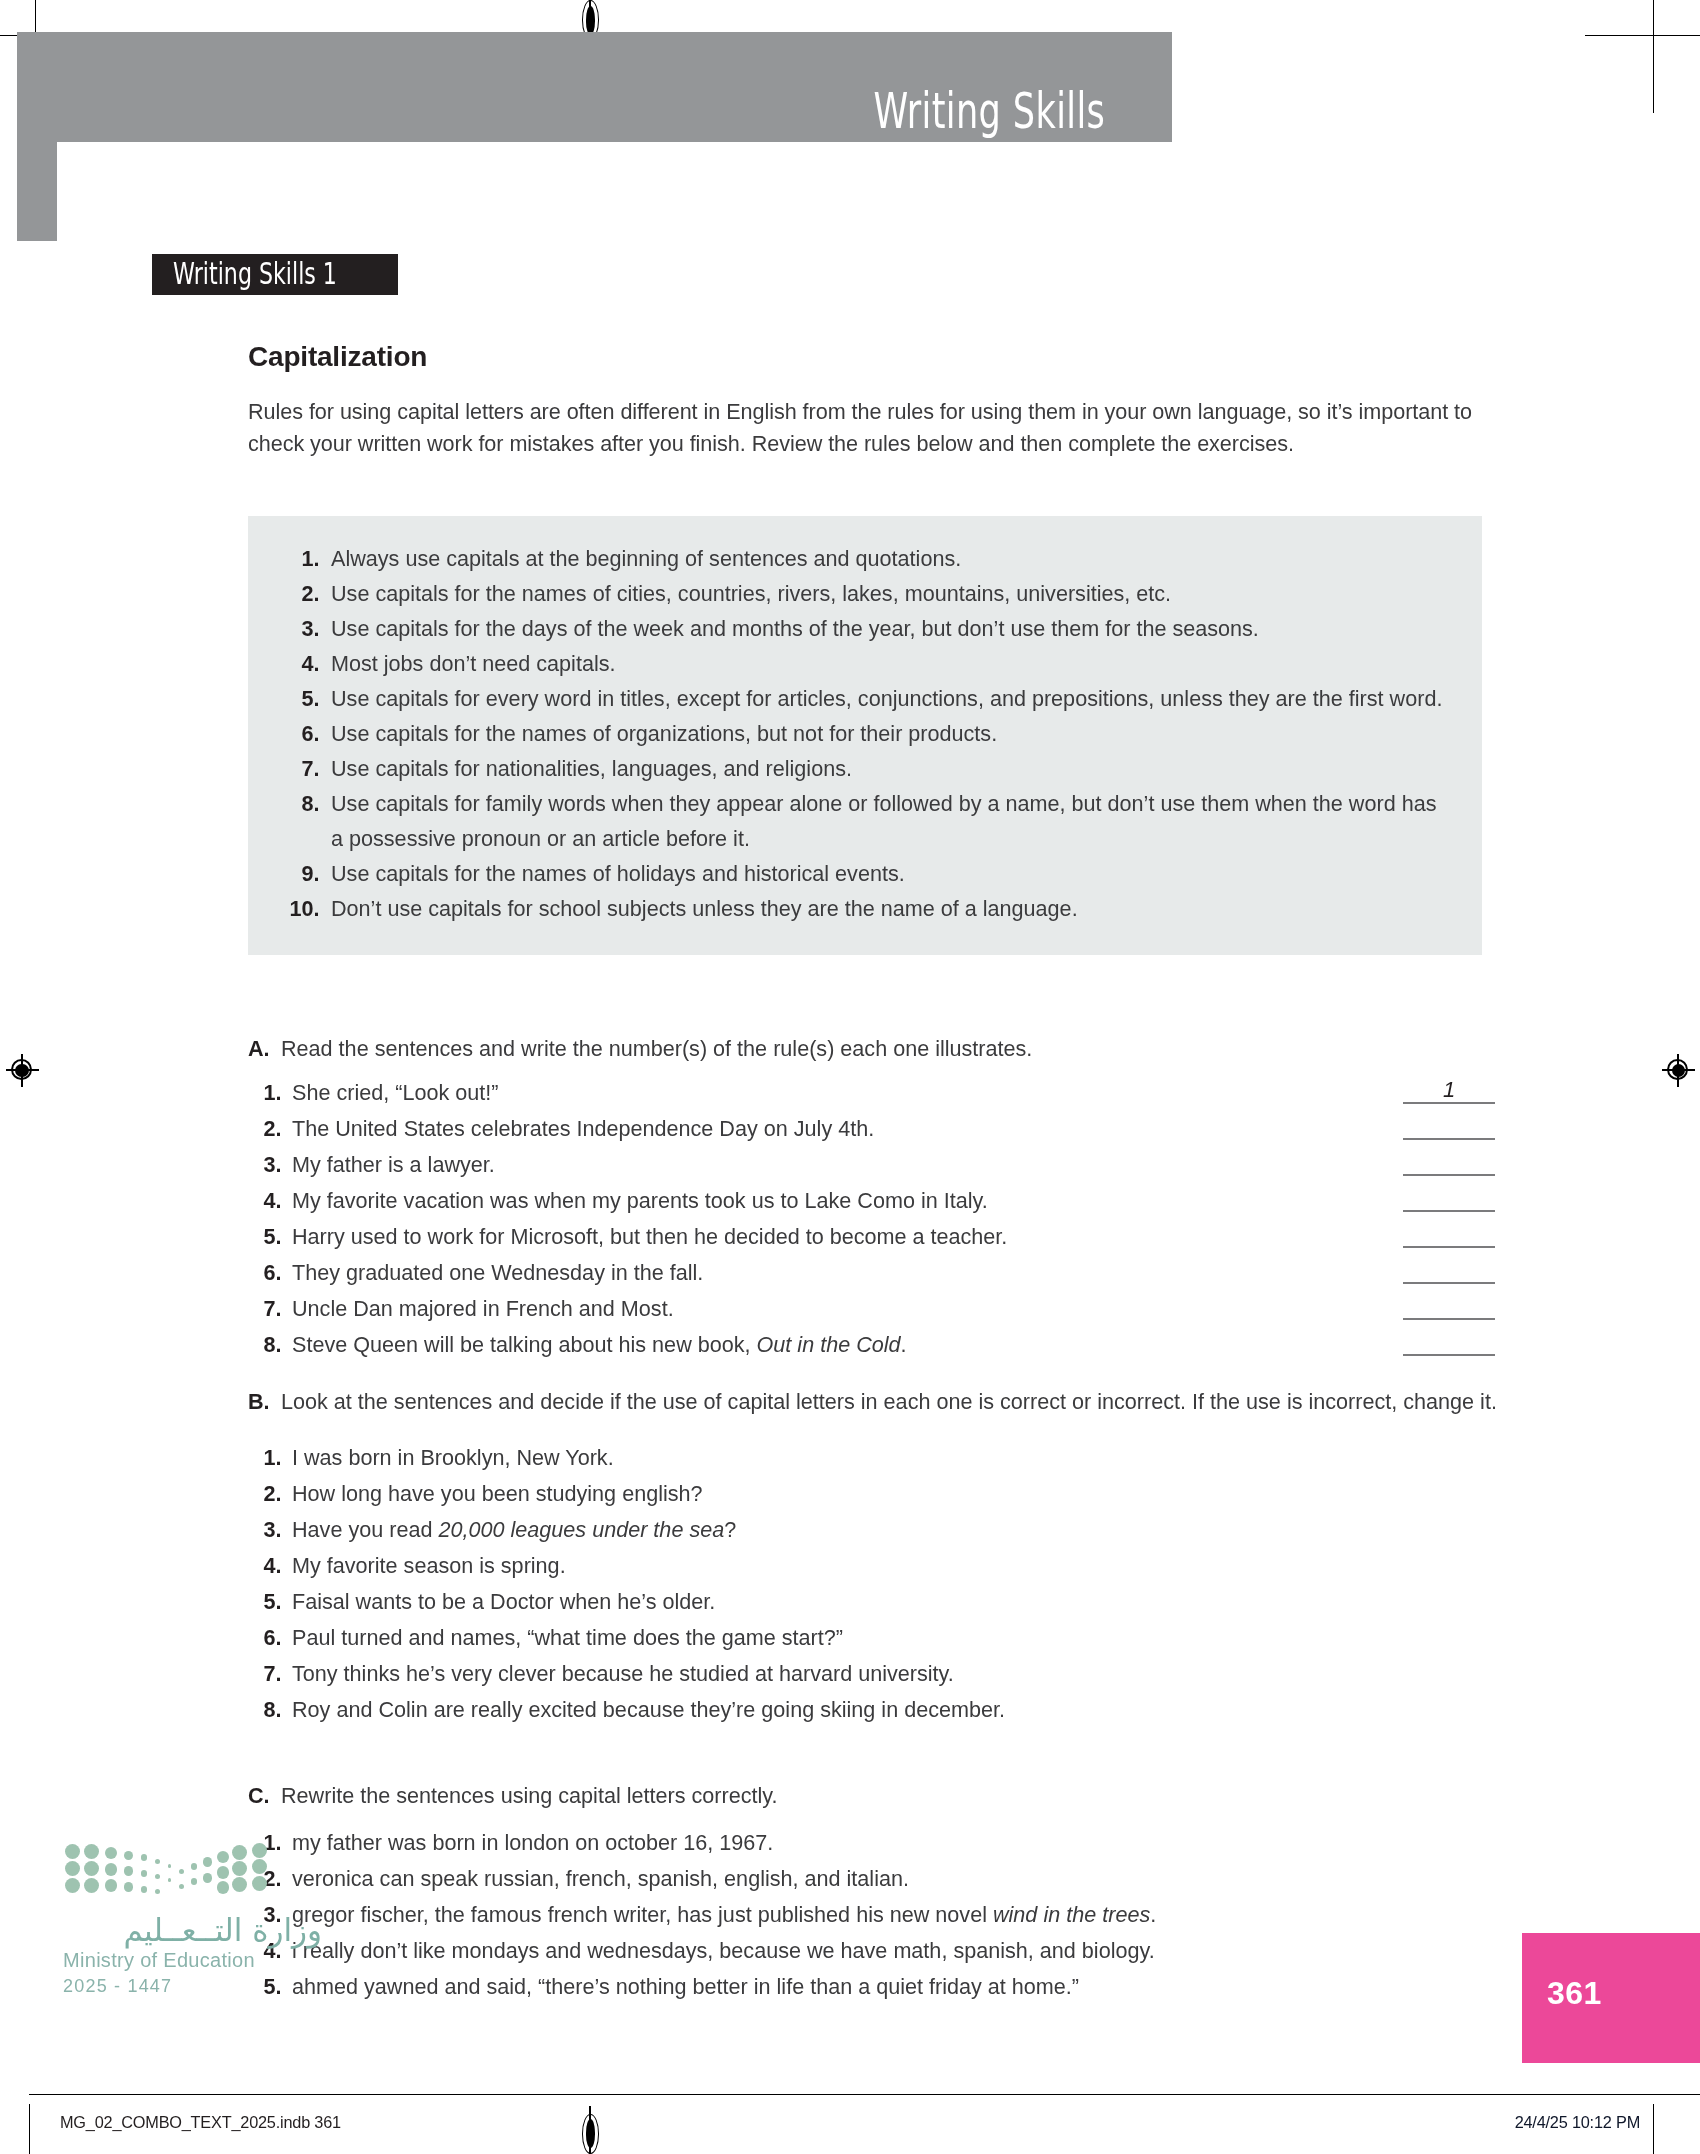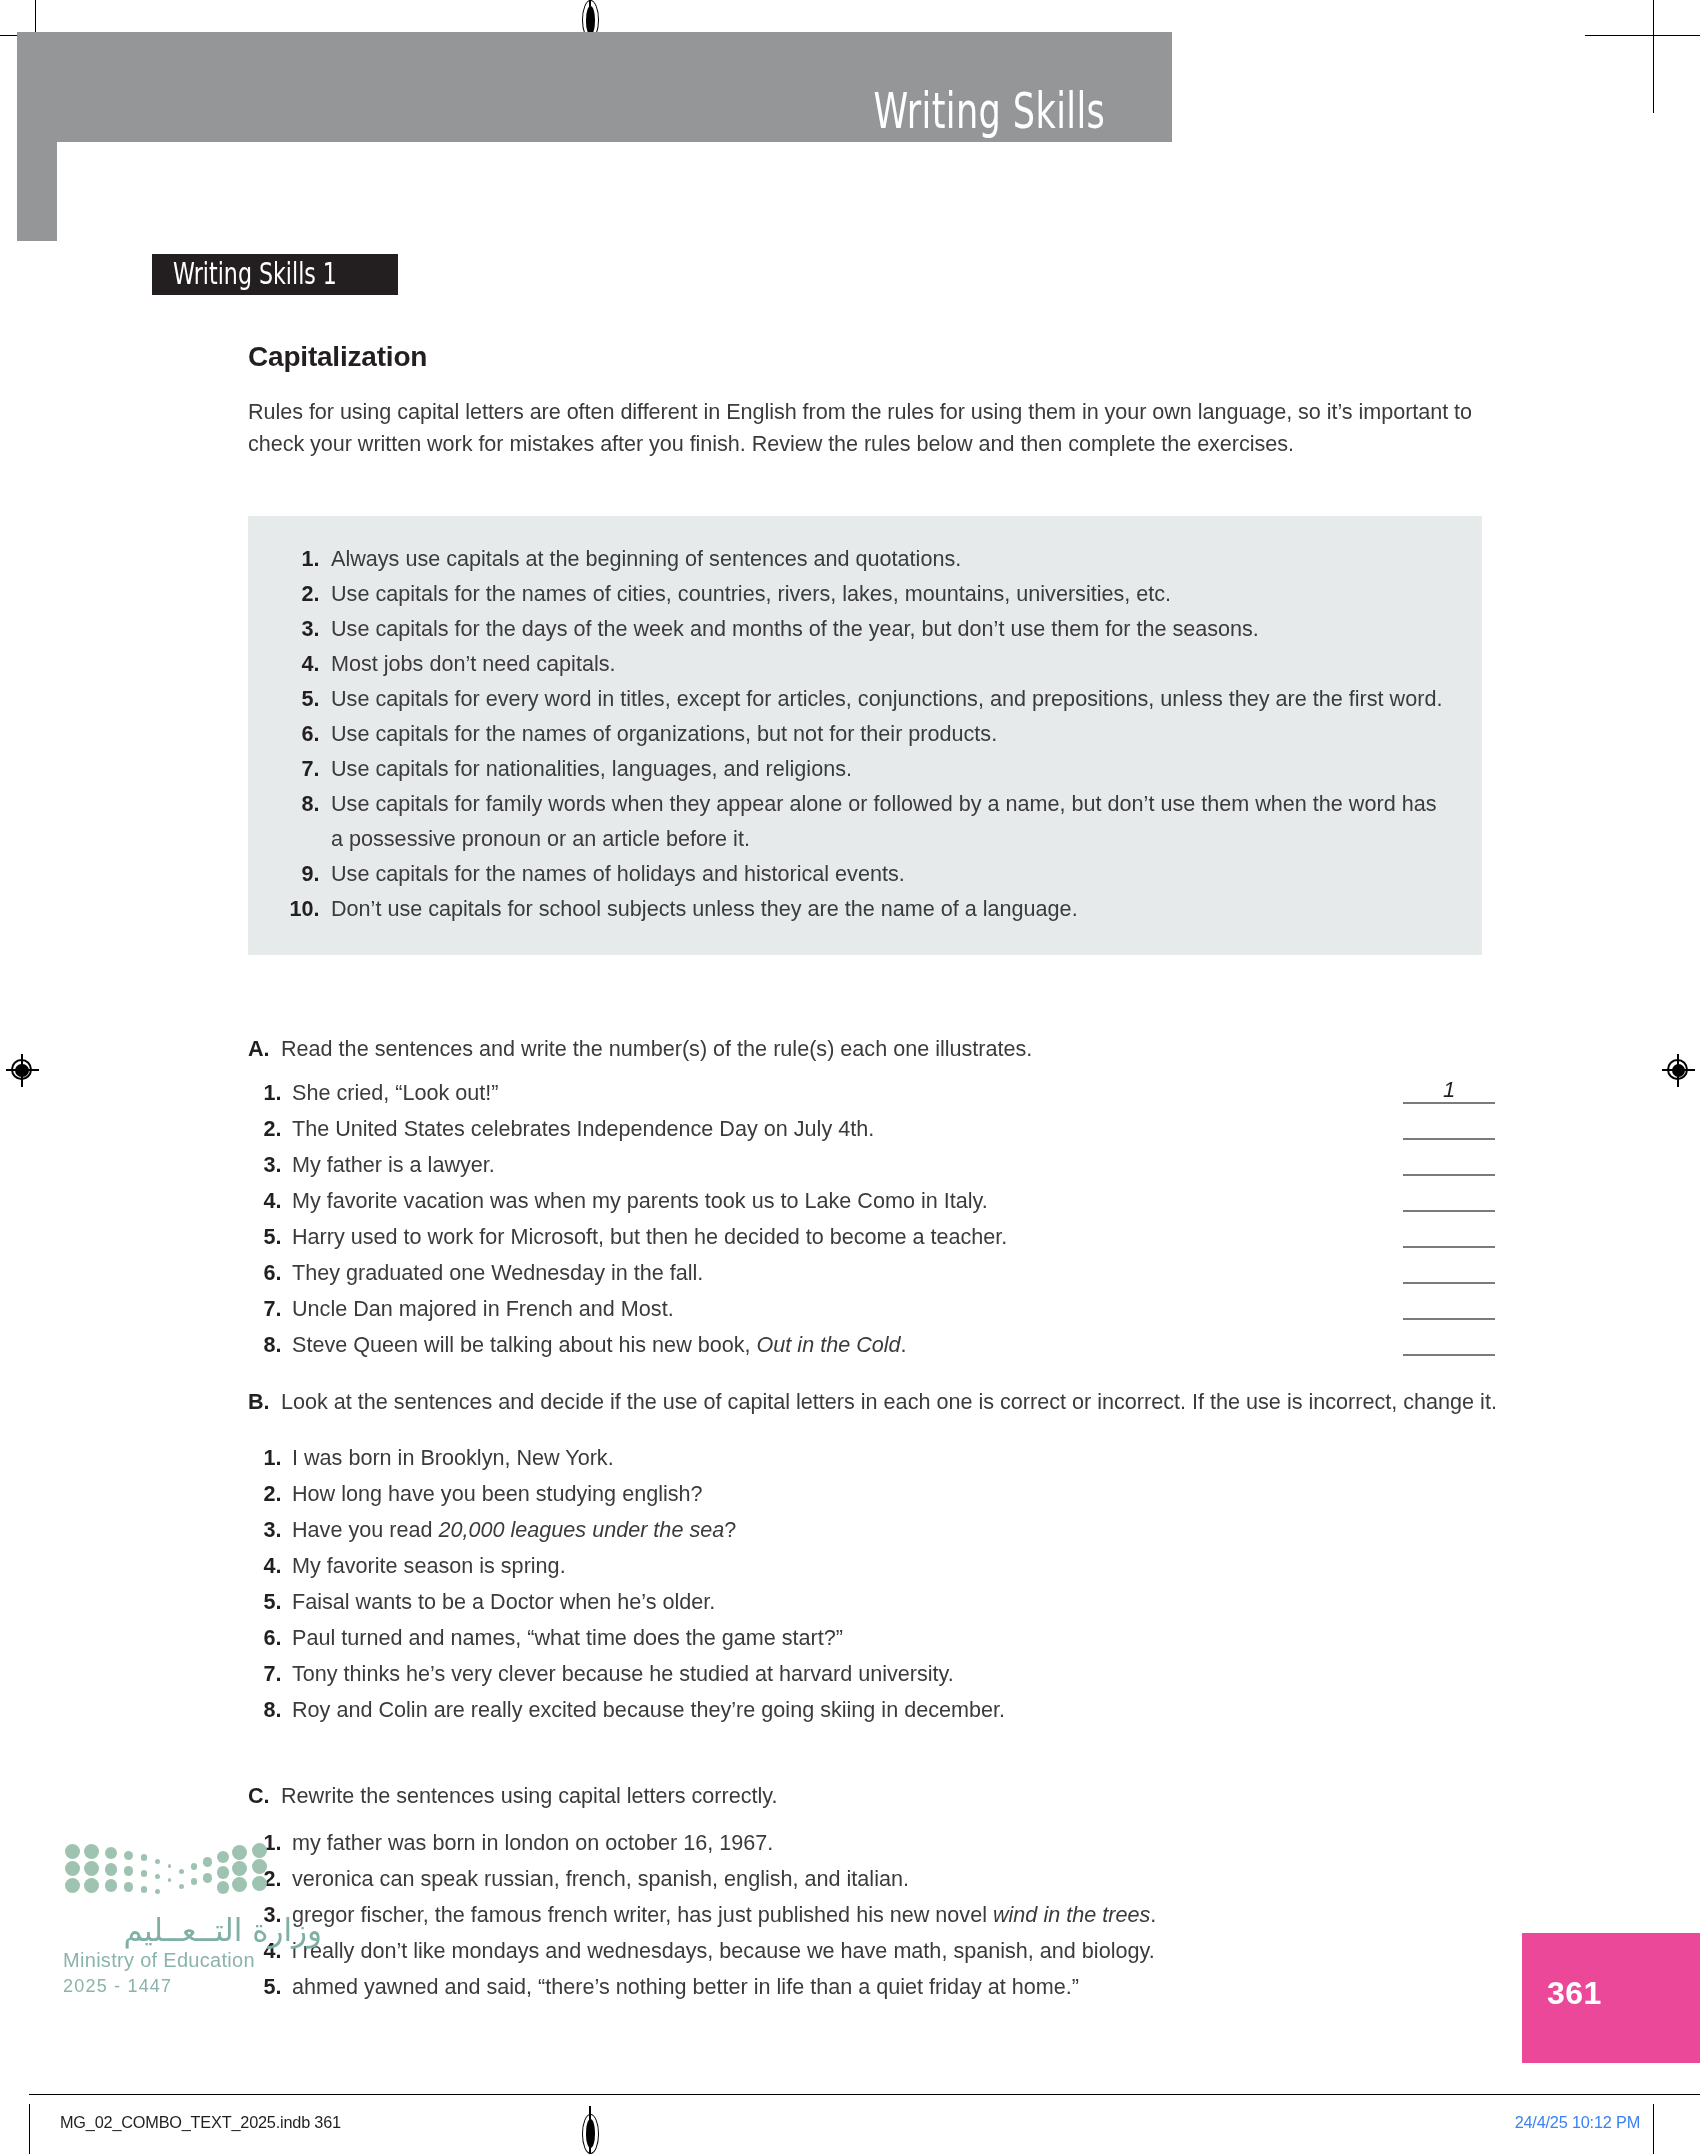--- a/index.html
+++ b/index.html
@@ -273,21 +273,21 @@
     position: absolute;
     left: 60px; top: 2113px;
     font-size: 16.3px;
     color: #231f20;
     letter-spacing: -0.2px;
   }
   .footer-right {
     position: absolute;
     right: 60px; top: 2113px;
     font-size: 16.3px;
-    color: #3b82f6;
+    color: #0f172a;
     letter-spacing: -0.2px;
   }
   .footer-vline-l {
     position: absolute; left: 29px; top: 2104px;
     width: 1.3px; height: 51px; background: #000;
   }
   .footer-vline-r {
     position: absolute; right: 46px; top: 2104px;
     width: 1.3px; height: 51px; background: #000;
   }

